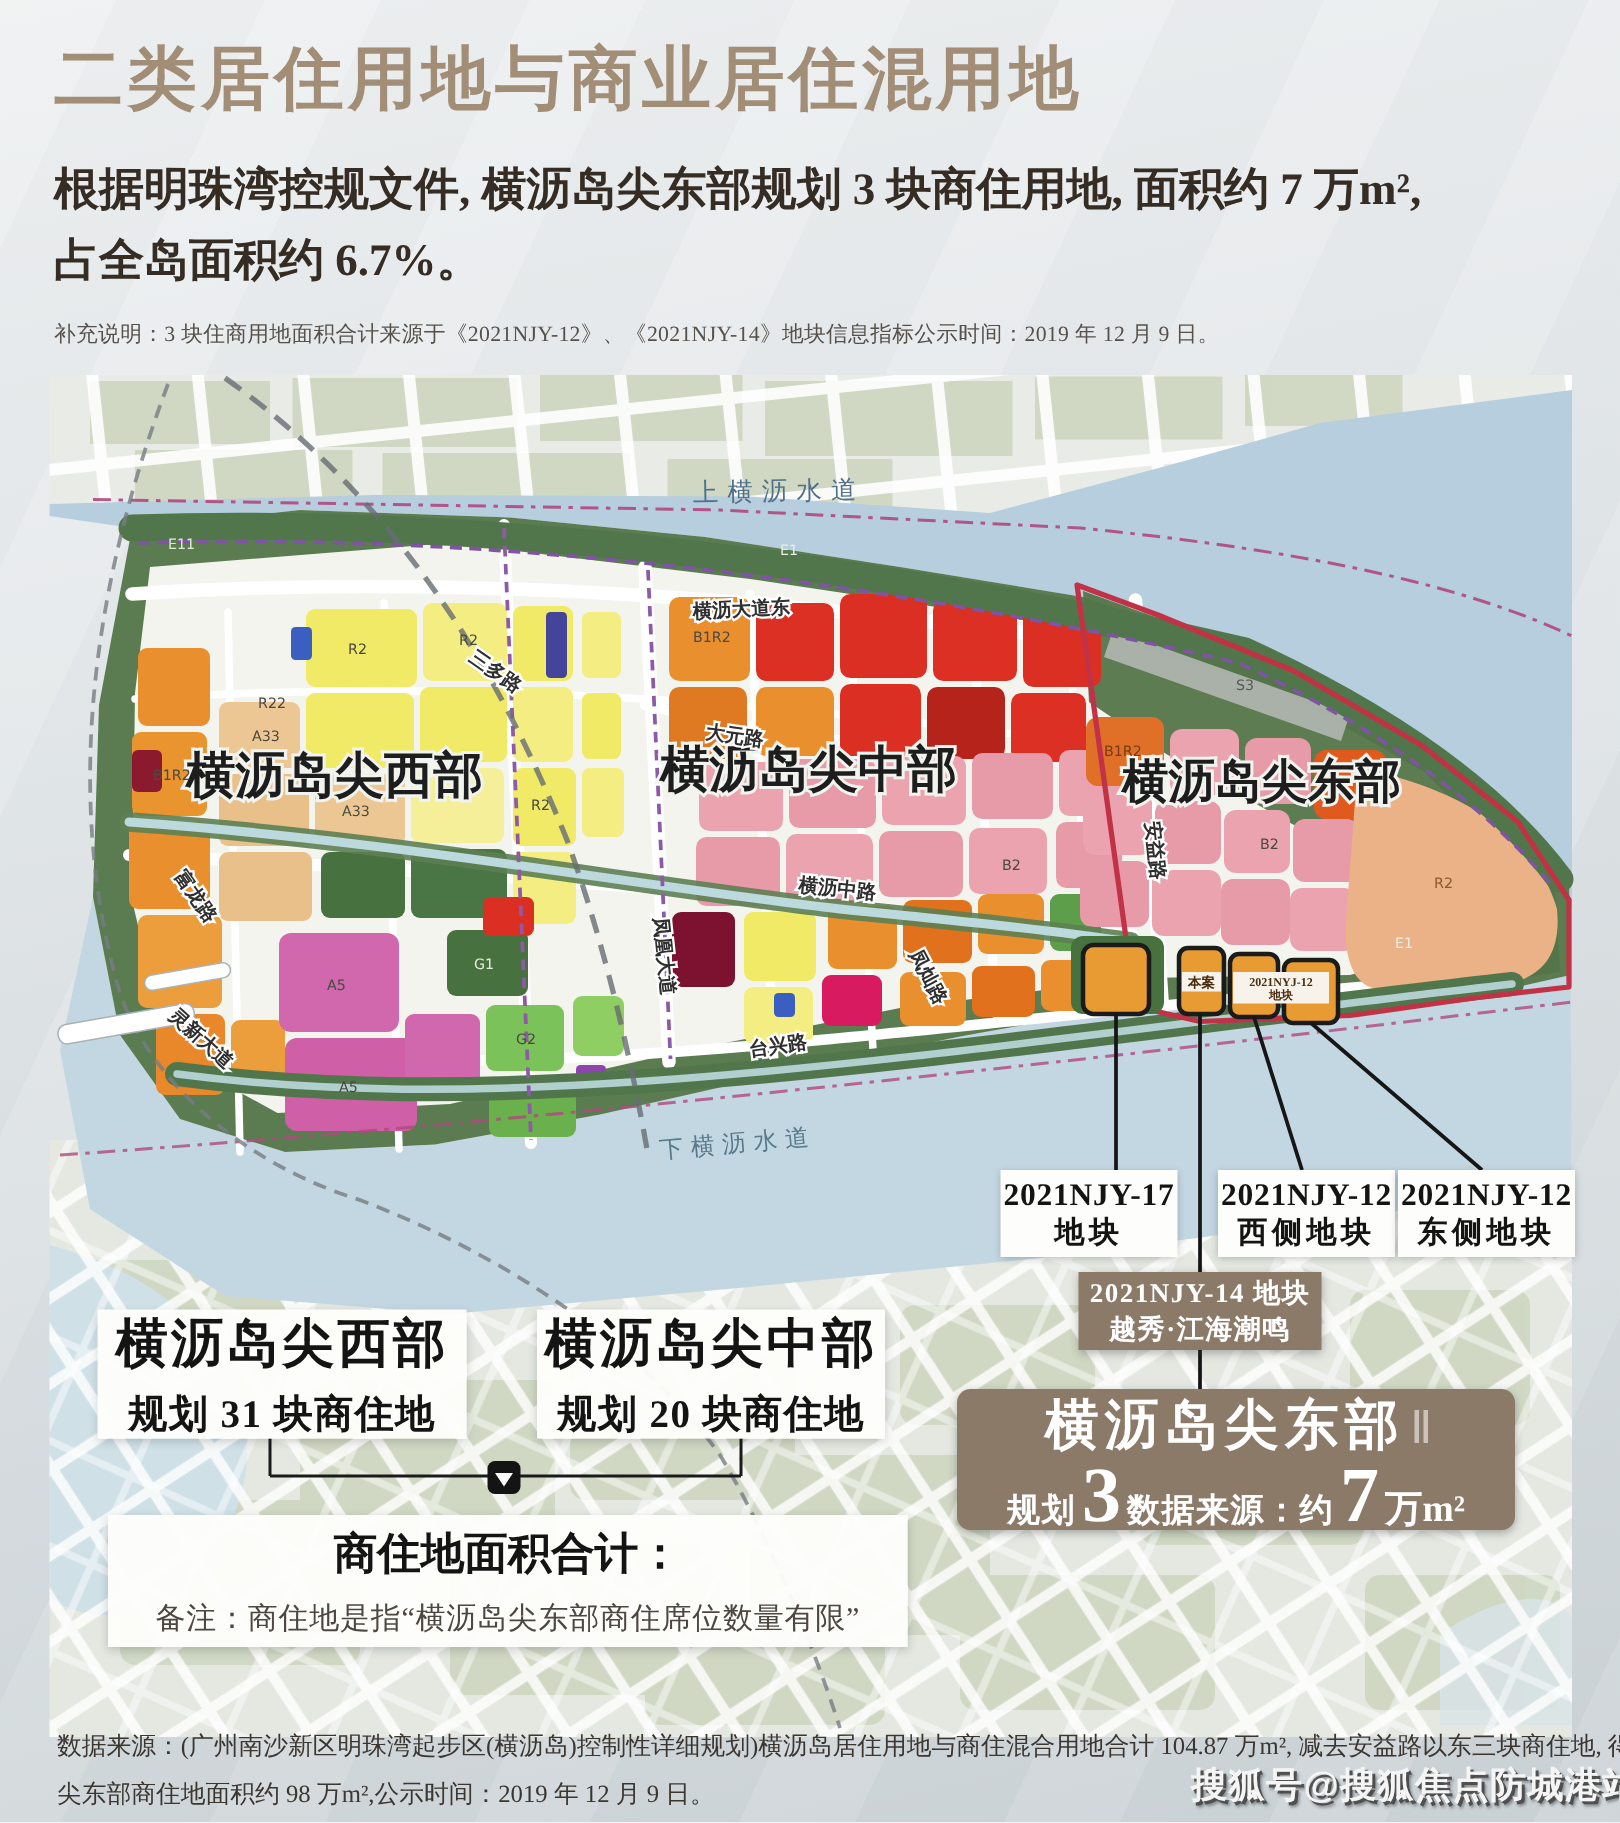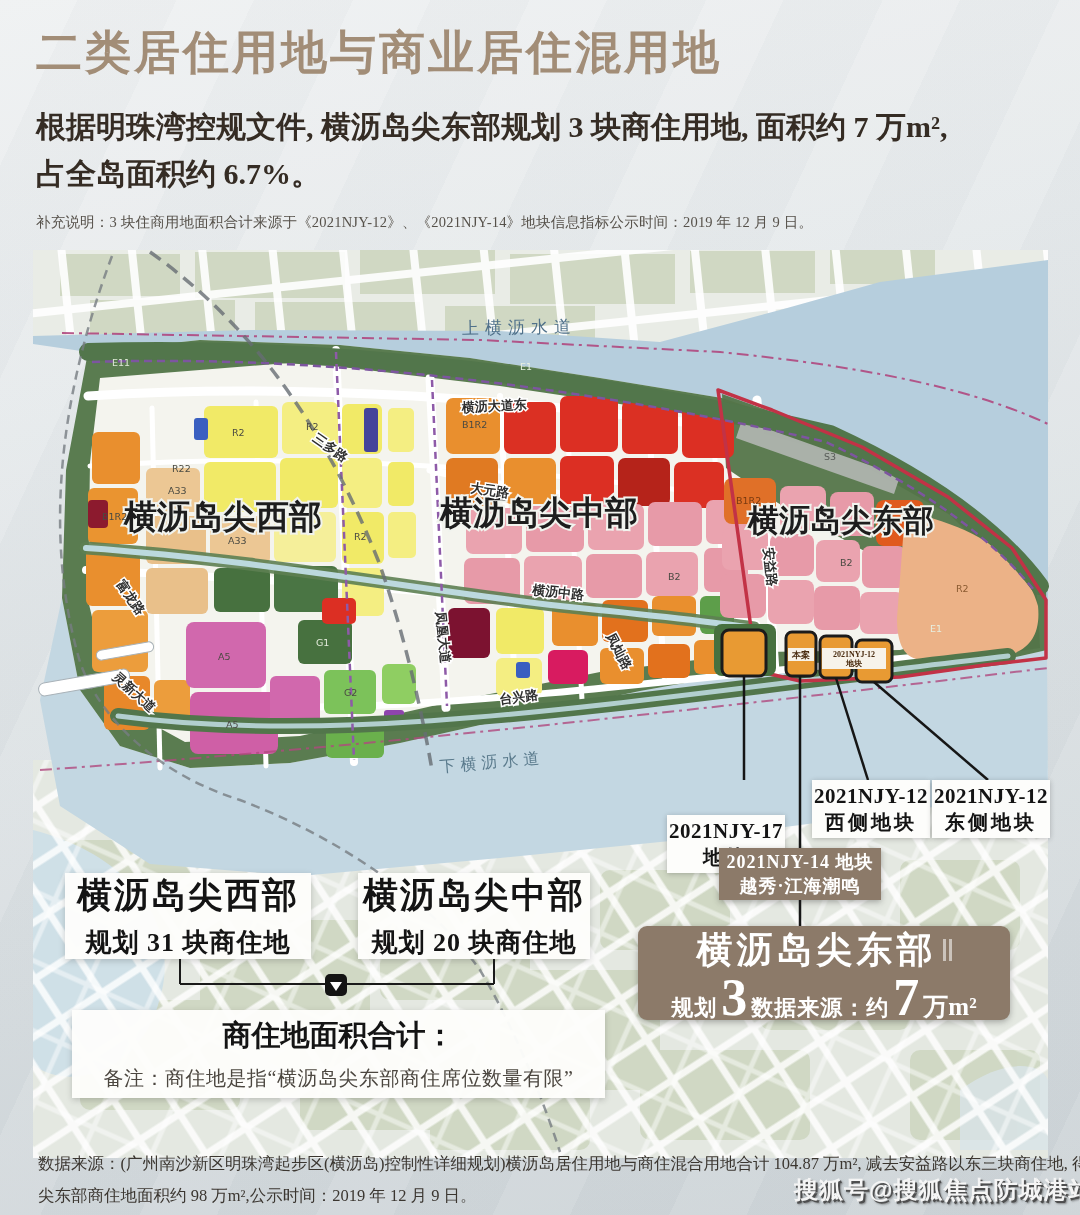--- a/index.html
+++ b/index.html
@@ -331,21 +331,21 @@
 
   <div class="header">
     <div class="title">二类居住用地与商业居住混用地</div>
     <div class="subtitle">
       <span class="sline">根据明珠湾控规文件, 横沥岛尖东部规划 3 块商住用地, 面积约 7 万m²,</span>
       <span class="sline">占全岛面积约 6.7%。</span>
     </div>
     <div class="note">补充说明：3 块住商用地面积合计来源于《2021NJY-12》、《2021NJY-14》地块信息指标公示时间：2019 年 12 月 9 日。</div>
   </div>
 
-  <div class="abs cbox" style="left:667px;top:815px;width:118px;height:58px;">
+  <div class="abs cbox" style="left:667px;top:780px;width:118px;height:58px;">
     <span class="l1">2021NJY-17</span>
     <span class="l2">地块</span>
   </div>
   <div class="abs cbox" style="left:812px;top:780px;width:118px;height:58px;">
     <span class="l1">2021NJY-12</span>
     <span class="l2">西侧地块</span>
   </div>
   <div class="abs cbox" style="left:932px;top:780px;width:118px;height:58px;">
     <span class="l1">2021NJY-12</span>
     <span class="l2">东侧地块</span>

